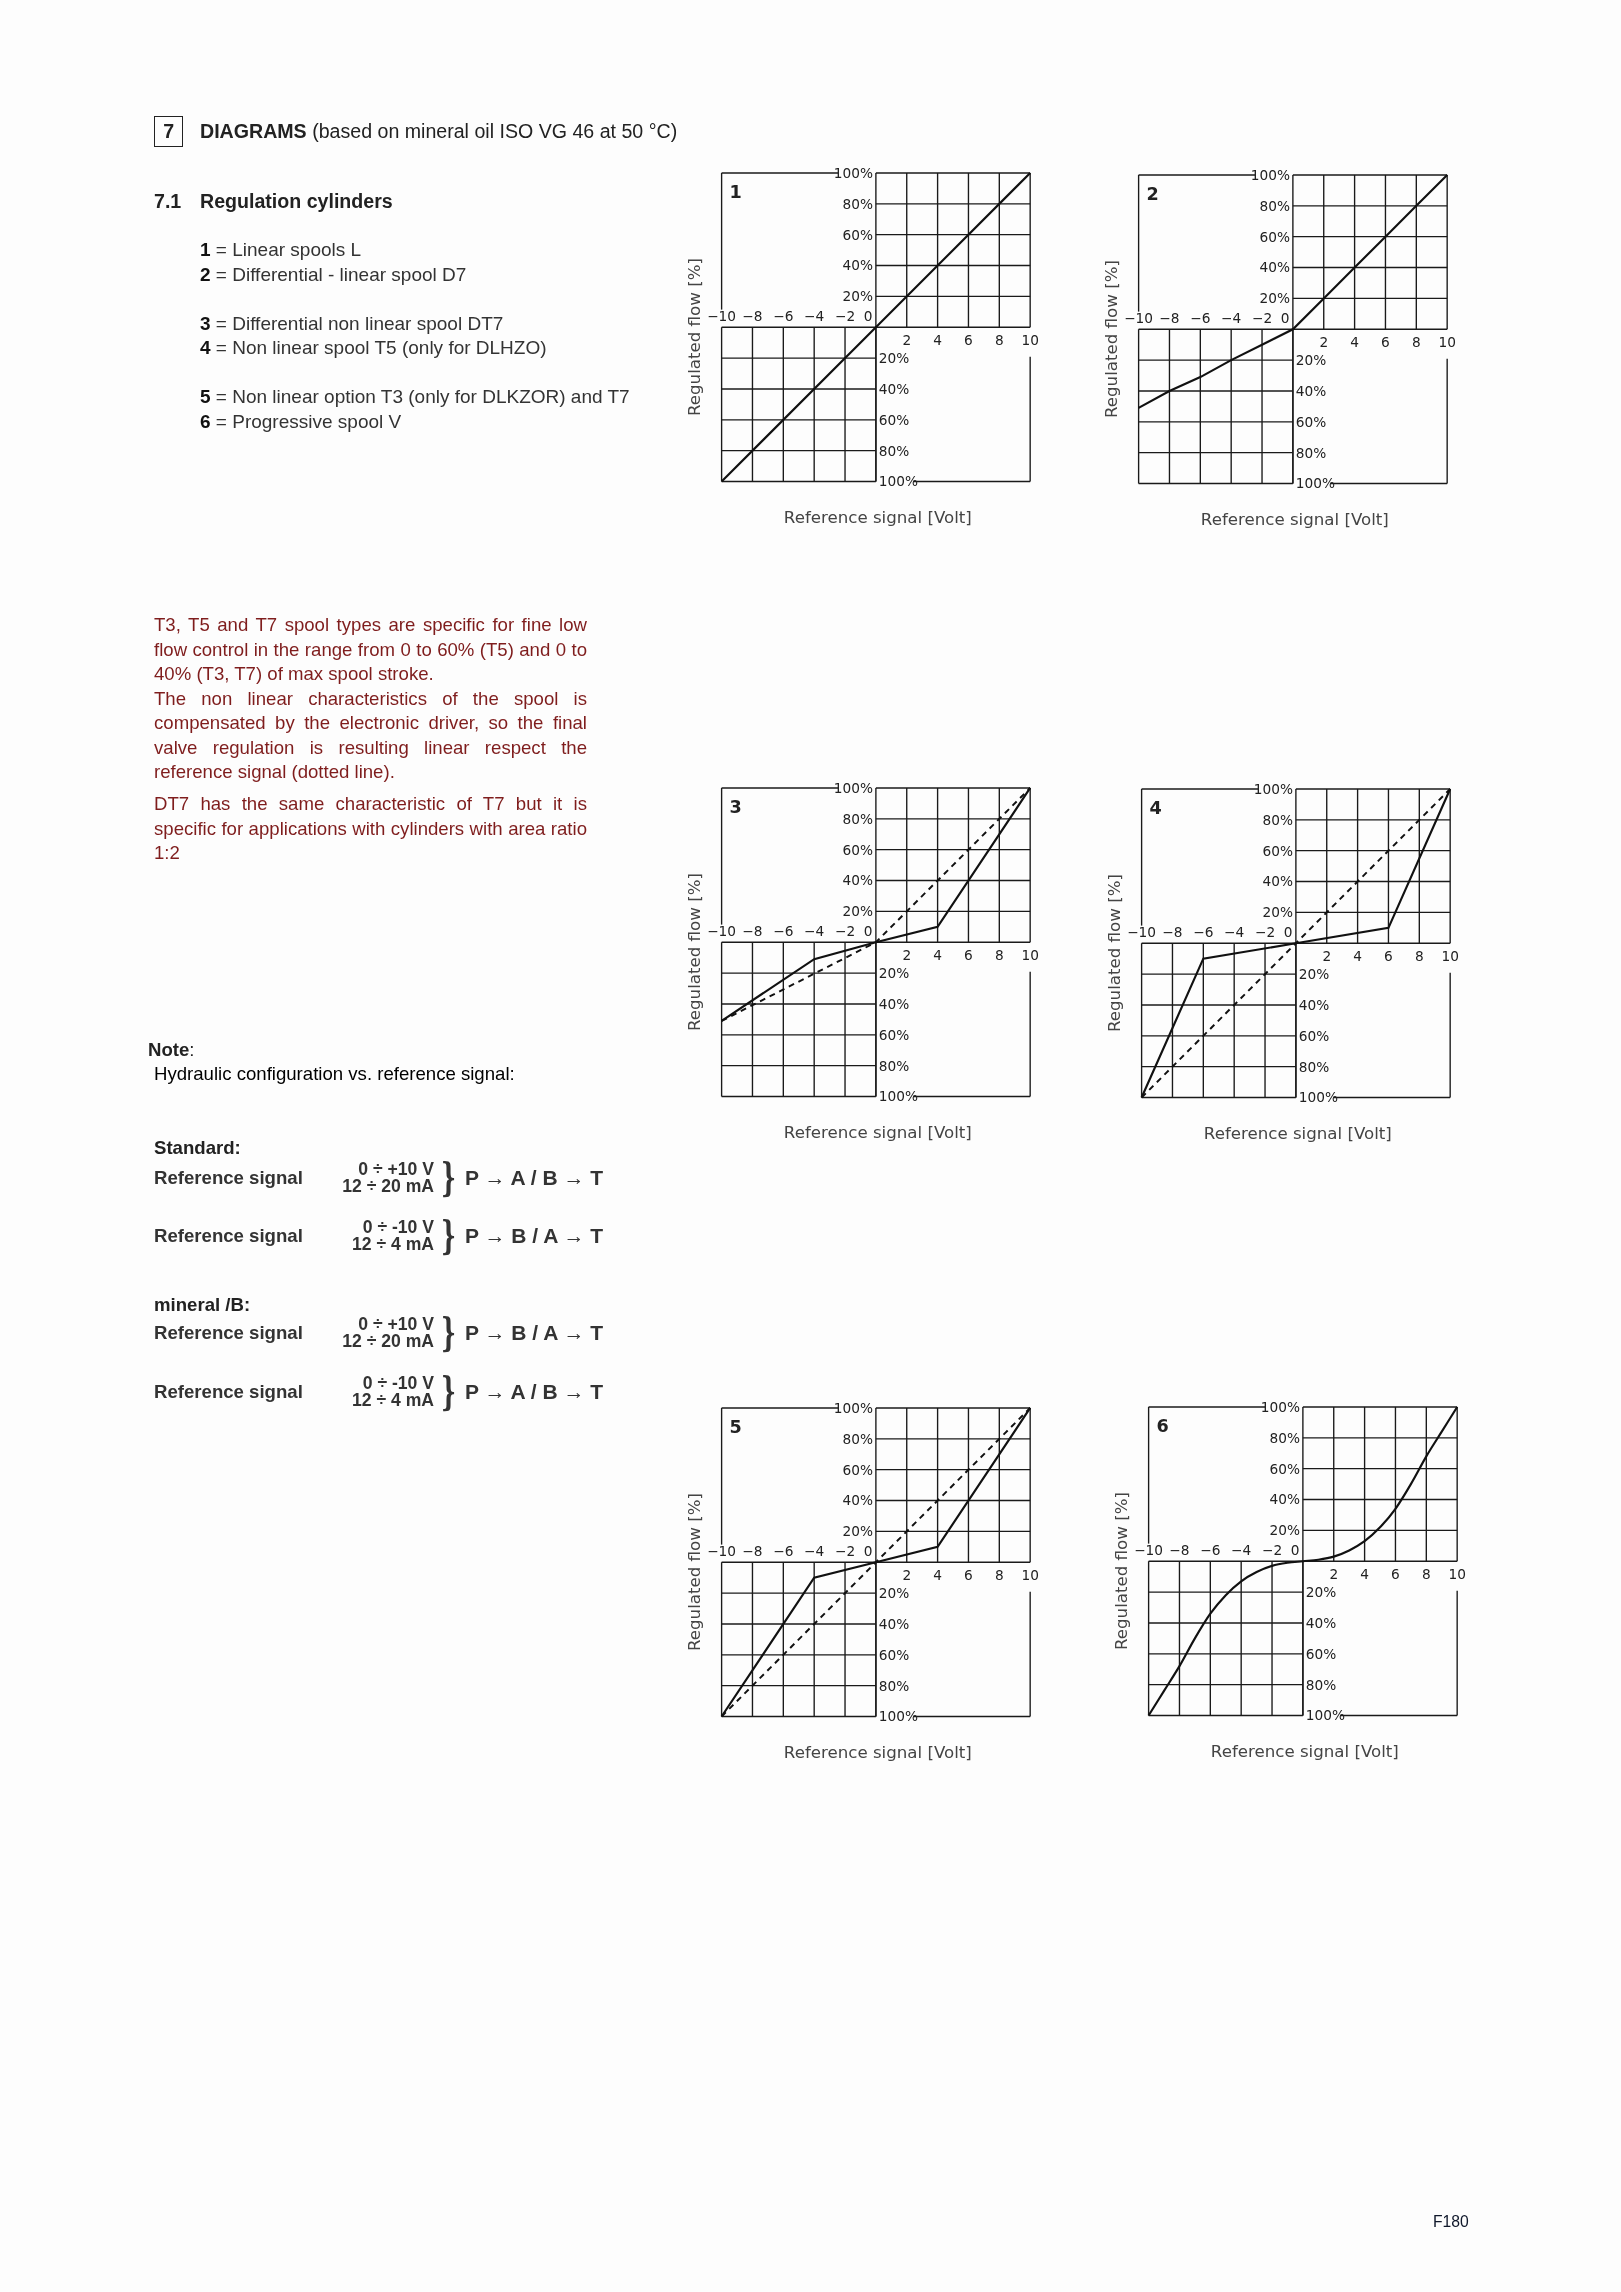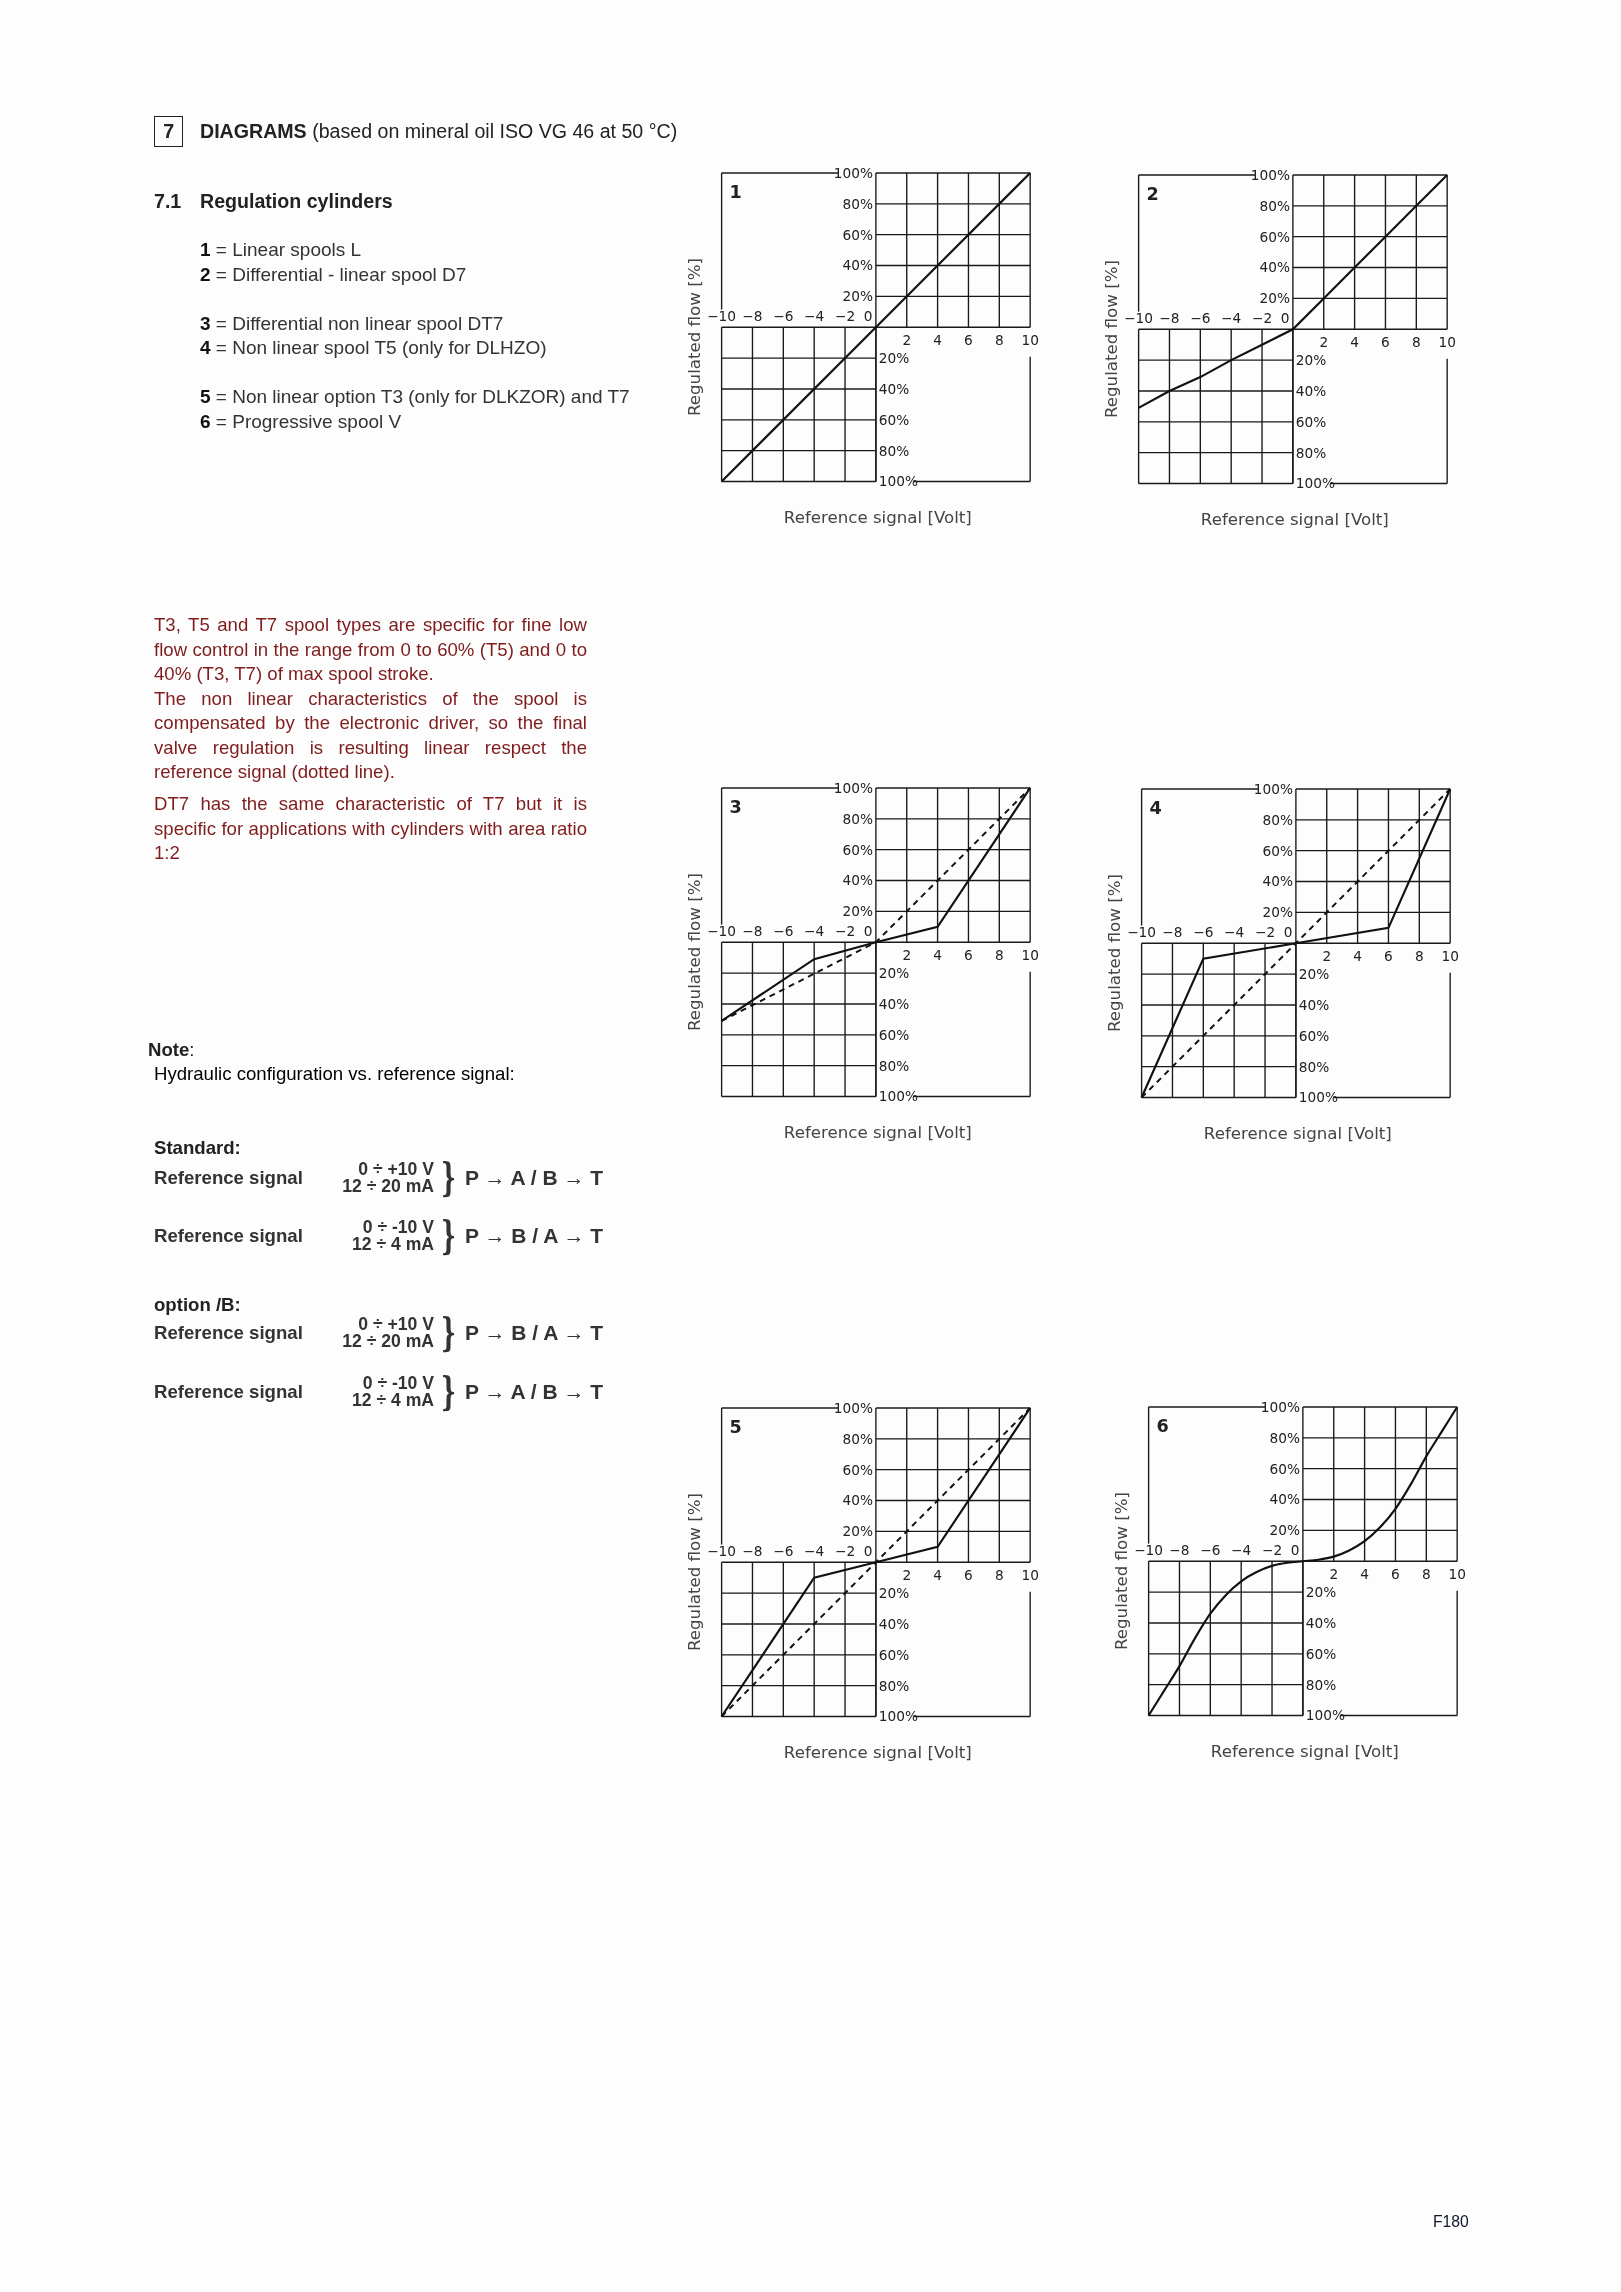--- a/index.html
+++ b/index.html
@@ -71,21 +71,21 @@
 <div class="abs refrow" style="top:1213px;">
   <span class="lbl">Reference signal</span>
   <span class="stack">
       <div>0  ÷ -10 V</div>
       <div>12 ÷ 4 mA</div>
     </span>
   <span class="brace">}</span>
   <span class="flow">P → B / A → T</span>
 </div>
 
-<div class="abs grp-h" style="top:1294px;">option /B:</div>
+<div class="abs grp-h" style="top:1294px;">mineral /B:</div>
 <div class="abs refrow" style="top:1310px;">
   <span class="lbl">Reference signal</span>
   <span class="stack">
       <div>0  ÷ +10 V</div>
       <div>12 ÷ 20 mA</div>
     </span>
   <span class="brace">}</span>
   <span class="flow">P → B / A → T</span>
 </div>
 <div class="abs refrow" style="top:1369px;">

